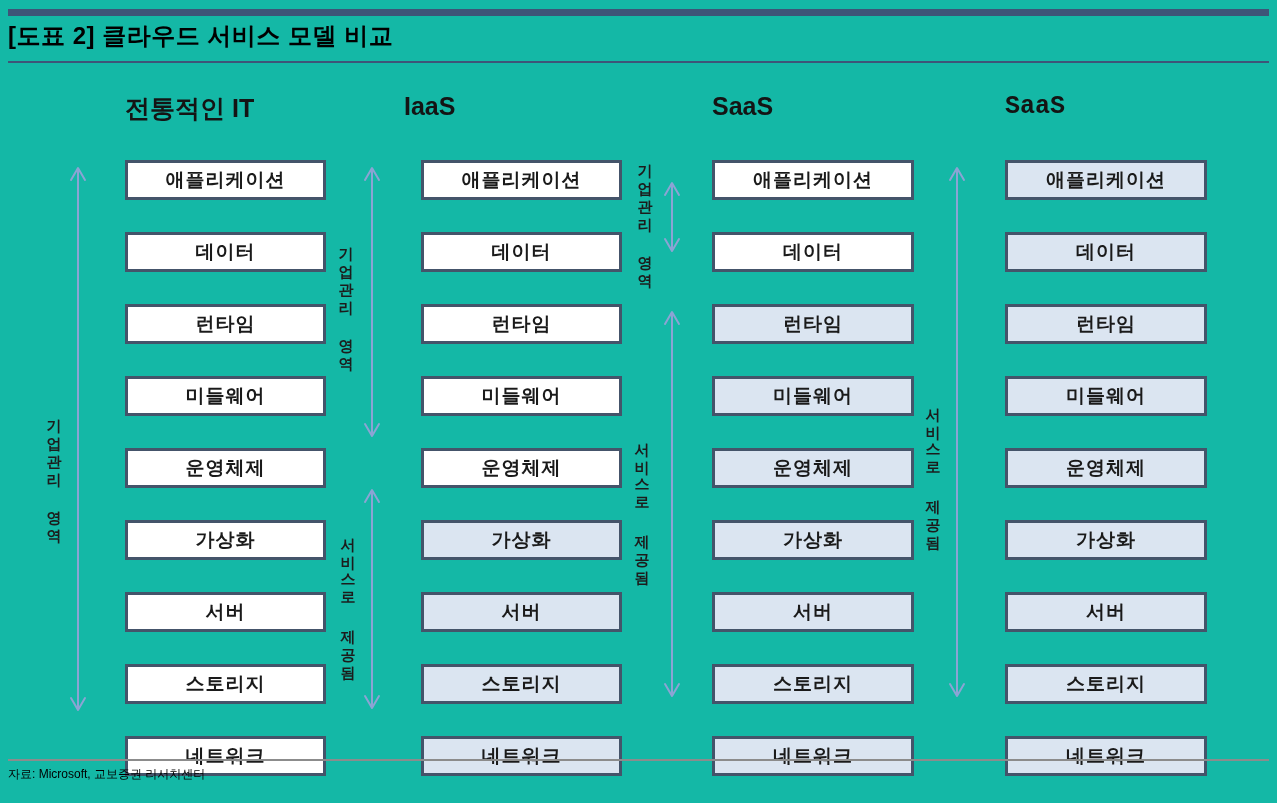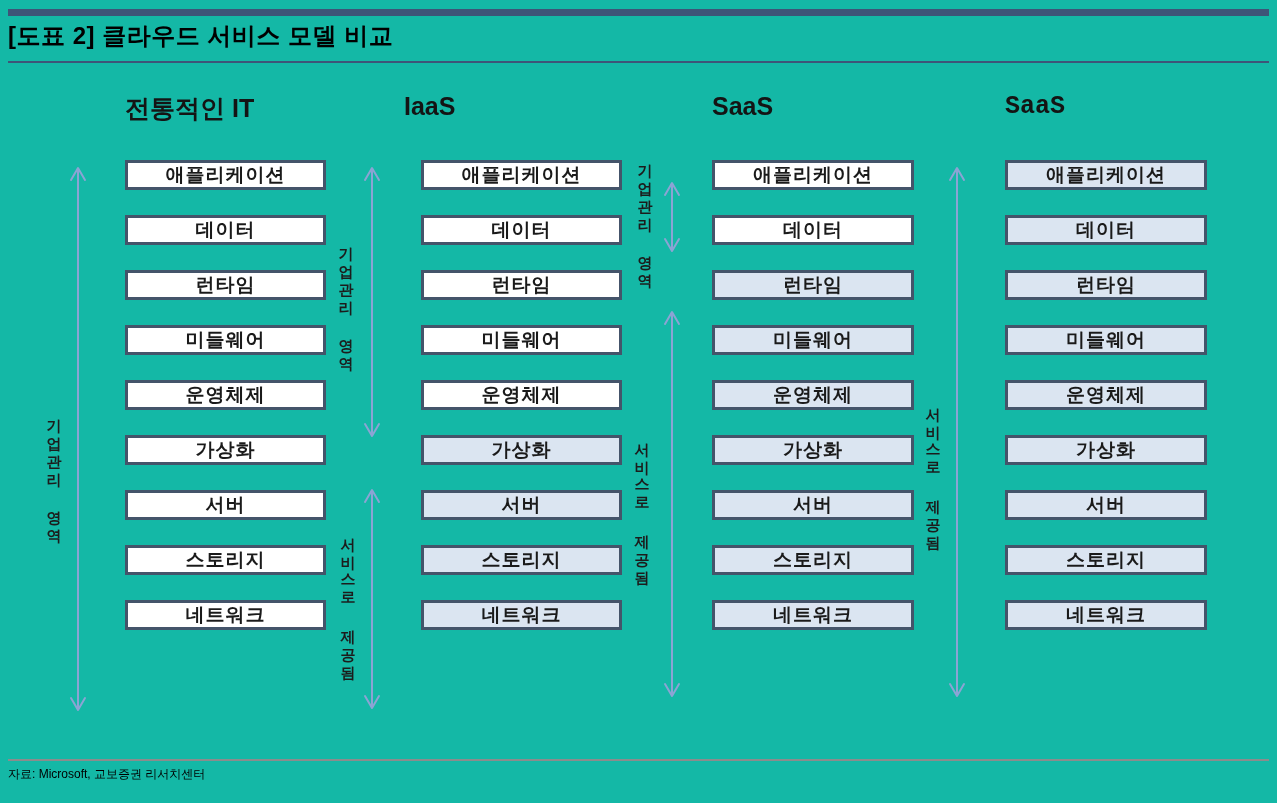--- a/index.html
+++ b/index.html
@@ -13,21 +13,21 @@
   #canvas{position:relative;width:1277px;height:803px;background:#14b8a6;overflow:hidden;}
 
   .top-bar{position:absolute;left:8px;top:9px;width:1261px;height:7px;background:var(--navy);}
   .page-title{position:absolute;left:8px;top:20px;font-size:24px;font-weight:600;letter-spacing:0.5px;color:#000;}
   .title-rule{position:absolute;left:8px;top:61px;width:1261px;height:2px;background:var(--navy);}
 
   .col-title{position:absolute;top:92px;height:30px;font-size:25px;font-weight:600;text-align:left;color:#141414;}
 
   .layer-col{position:absolute;top:160px;}
   .layer-box{
-    box-sizing:border-box;height:30px;margin-bottom:25px;
+    box-sizing:border-box;height:40px;margin-bottom:32px;
     border:3px solid var(--box-border);background:#ffffff;
     display:flex;align-items:center;justify-content:center;
     font-size:19px;font-weight:600;letter-spacing:1px;color:#1a1a1a;
   }
   .layer-box.shaded{background:var(--shade);}
 
   .varrow{position:absolute;color:var(--arrow);}
   .varrow line, .varrow polyline{stroke:currentColor;stroke-width:2;fill:none;stroke-linecap:round;stroke-linejoin:round;}
 
   .vlabel{

